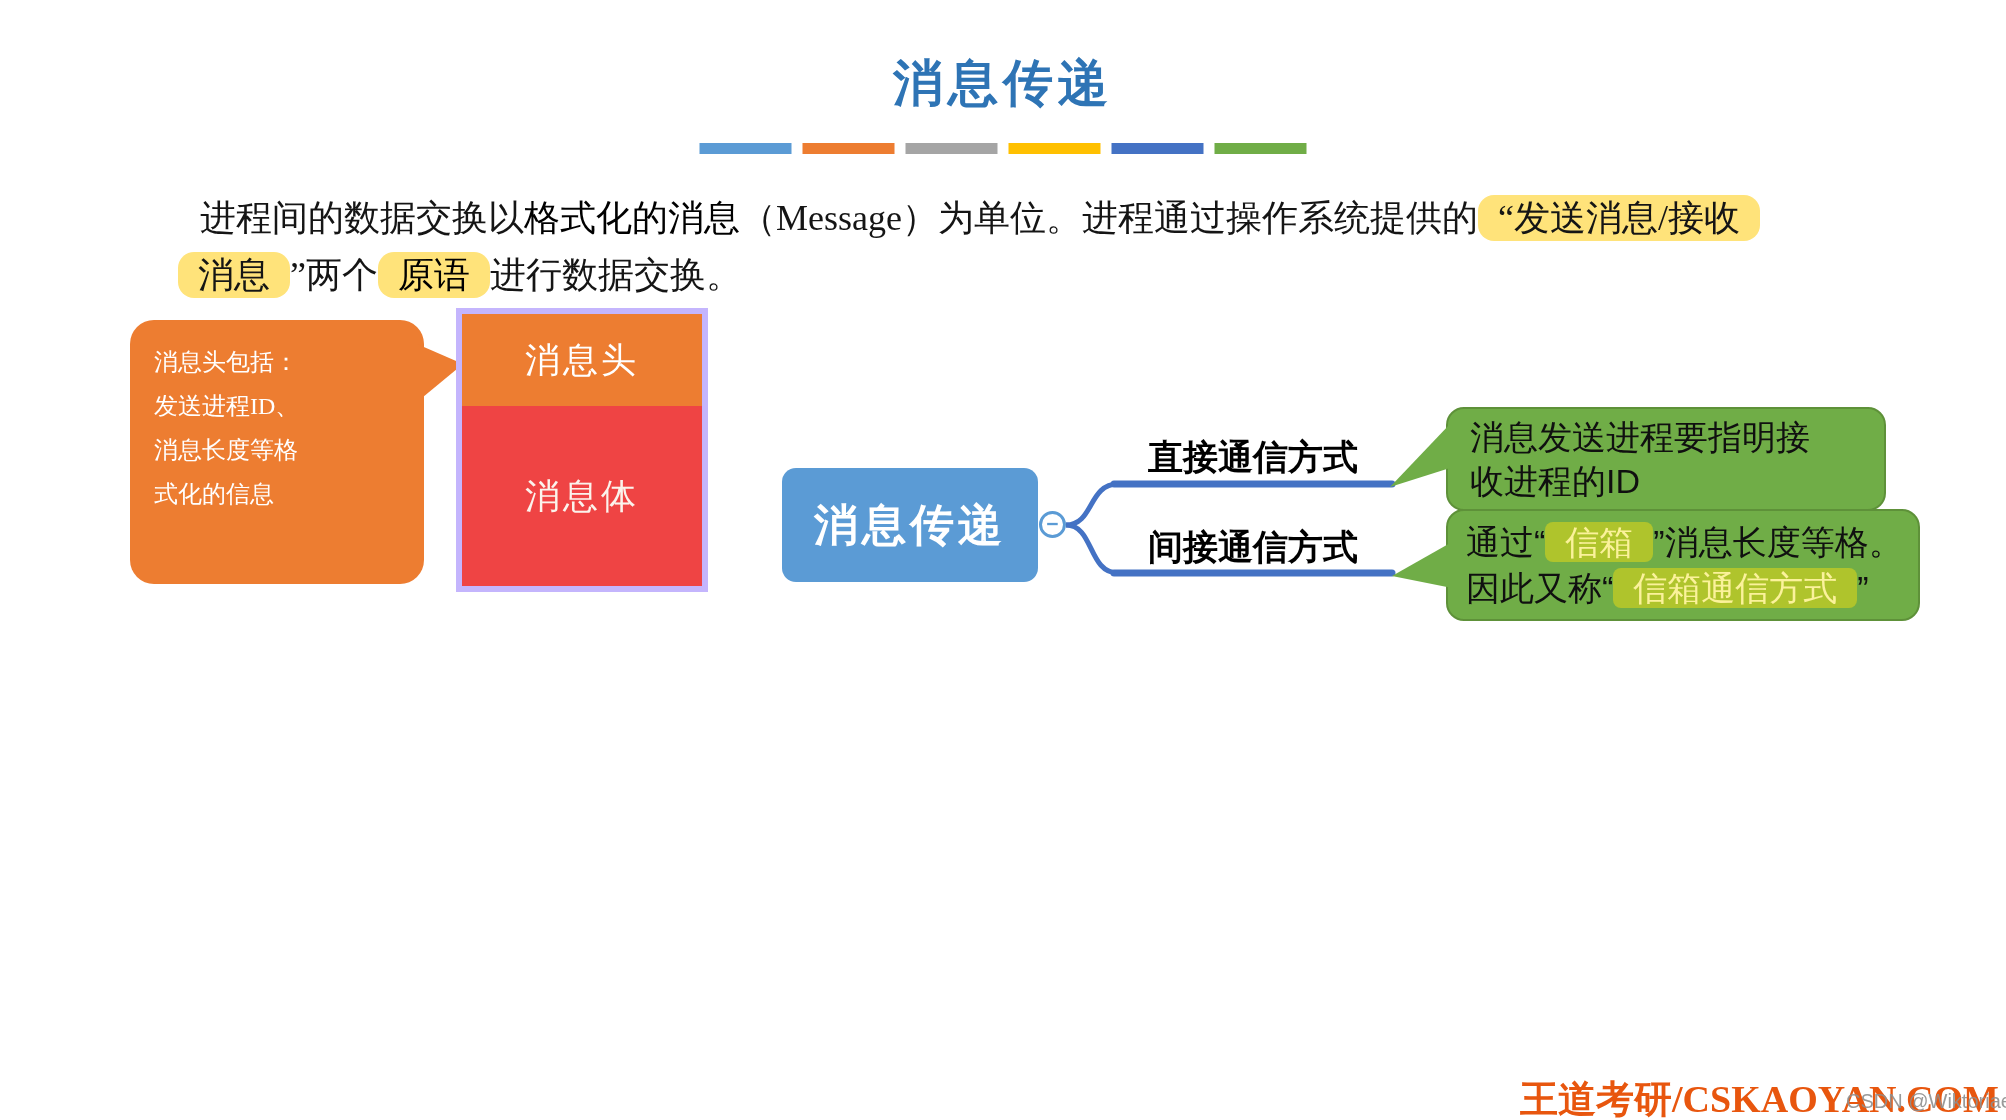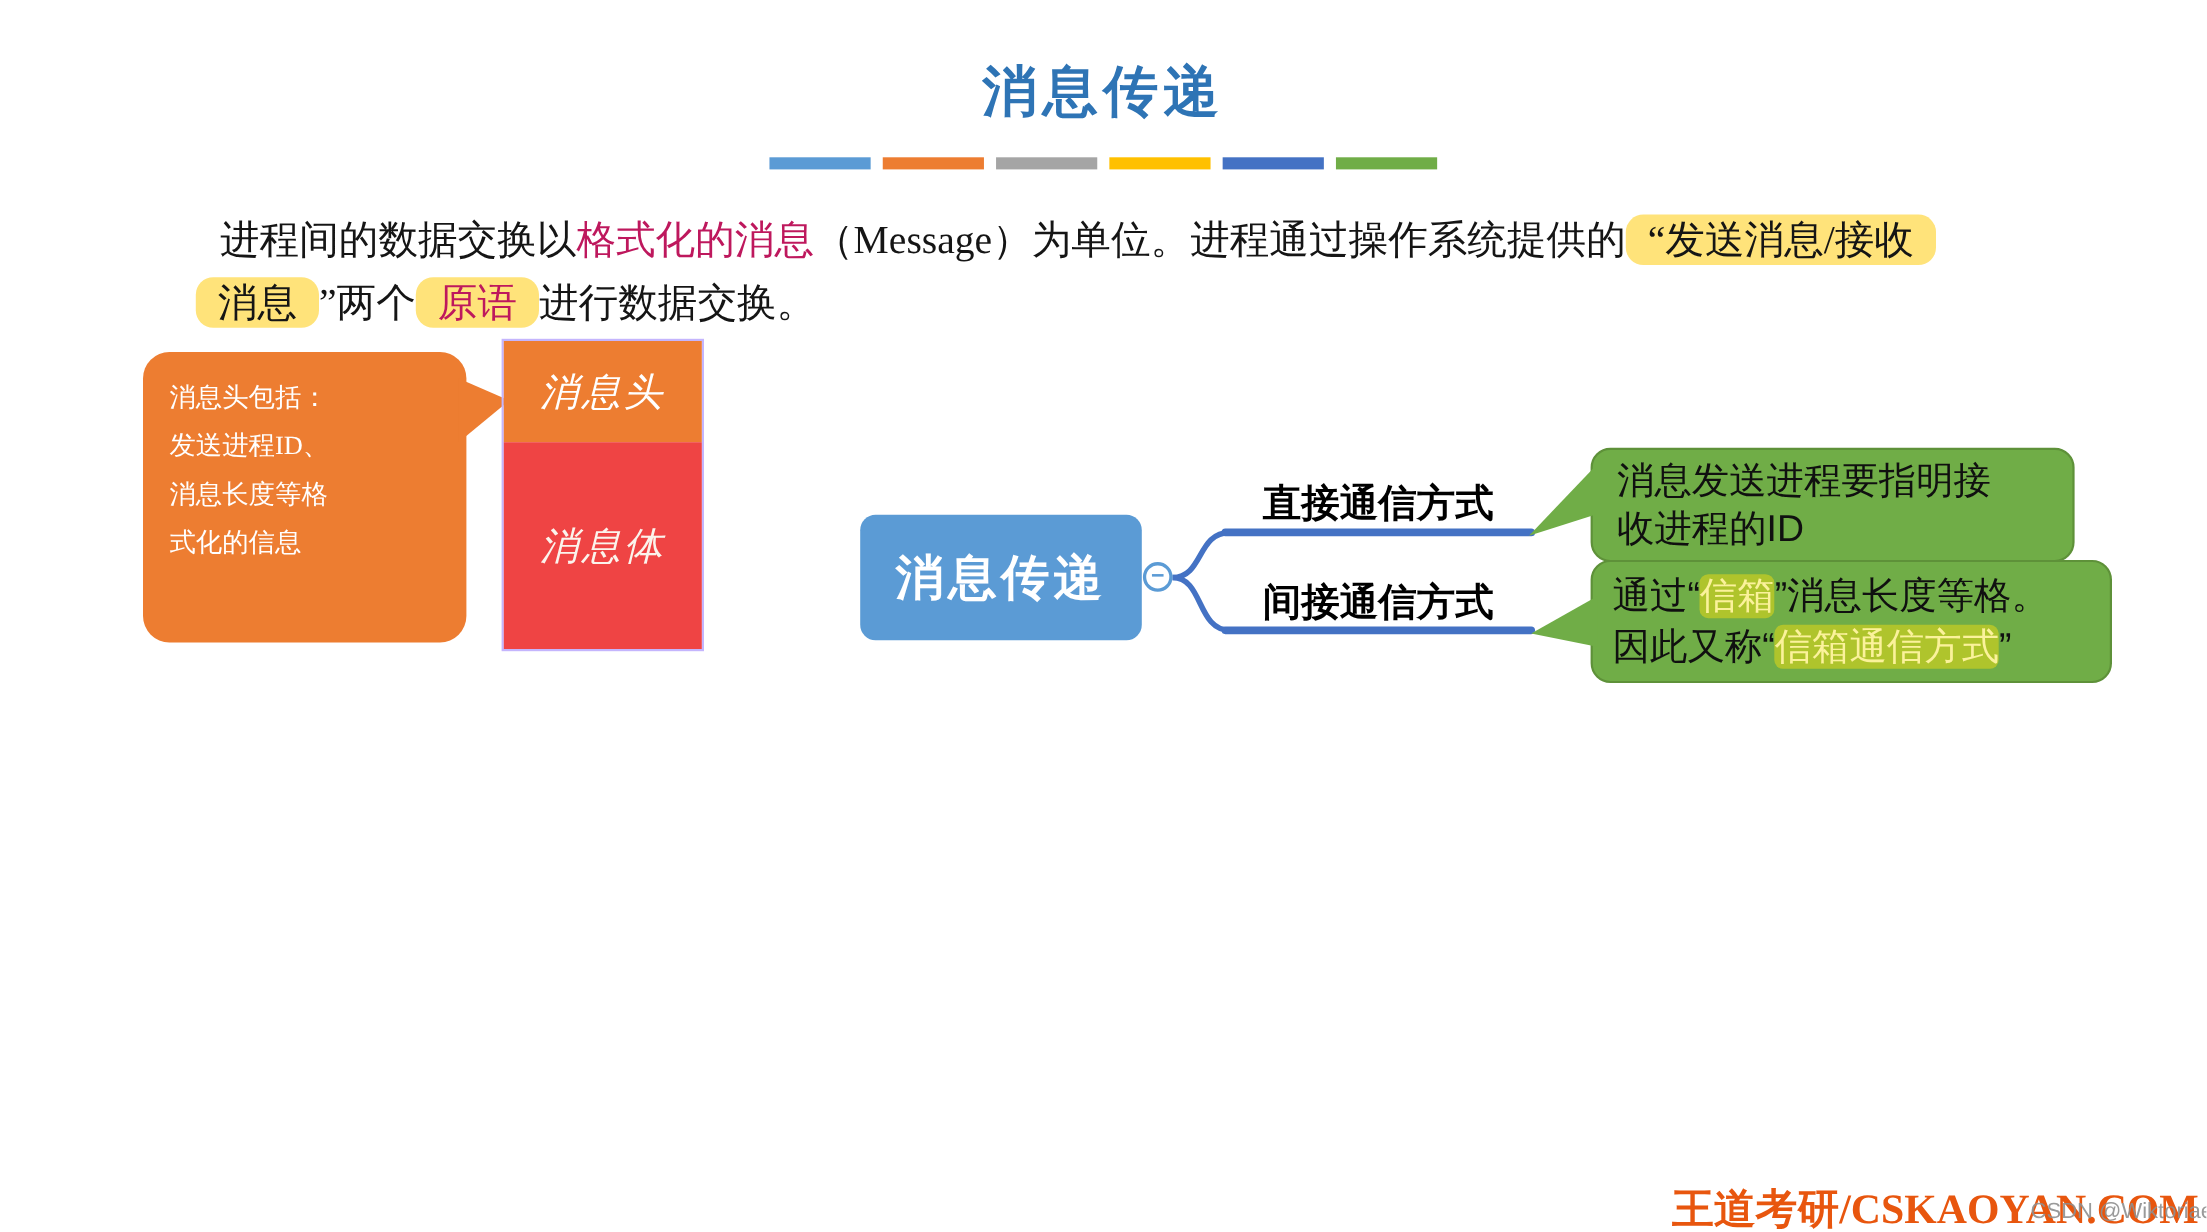--- a/index.html
+++ b/index.html
@@ -12,33 +12,33 @@
            color:#2E74B5; letter-spacing:5px; }
 
   .bars { position:absolute; top:143px; left:50%; transform:translateX(-50%); display:flex; gap:11px; }
   .bar  { width:92px; height:11px; display:inline-block; }
 
   .paragraph { position:absolute; left:178px; top:190px; font-family:"Liberation Serif", serif;
                font-size:36px; color:#151515; }
   .para-line { white-space:nowrap; line-height:57px; height:57px; }
   .para-line.indent { padding-left:22px; }
   .hl  { background:#FFE37A; border-radius:16px; padding:3px 20px; }
-  .red { color:#be185d; }
+  .red { color:#000000; }
 
   .callout-orange { position:absolute; left:130px; top:320px; width:294px; height:264px;
                     background:#ED7D31; border-radius:24px; color:#ffffff;
                     font-family:"Liberation Serif", serif; font-size:24px; line-height:44px;
                     padding:20px 0 0 24px; }
   .orange-tail { position:absolute; left:417px; top:344px; width:0; height:0;
                  border-top:20px solid transparent; border-bottom:38px solid transparent;
                  border-left:46px solid #ED7D31; }
 
-  .msgbox { position:absolute; left:456px; top:308px; width:184px; height:284px;
-            border:2px solid #c4b5fd; display:flex; flex-direction:column;
-            font-family:"Liberation Serif", serif;font-style:italic; }
+  .msgbox { position:absolute; left:456px; top:308px; width:252px; height:284px;
+            border:6px solid #c4b5fd; display:flex; flex-direction:column;
+            font-family:"Liberation Serif", serif; }
   .msg-header { height:92px; background:#ED7D31; color:#ffffff; display:flex; align-items:center;
                 justify-content:center; font-size:35px; letter-spacing:3px; }
   .msg-body   { flex:1; background:#ef4444; color:#FBF3EC; display:flex; align-items:center;
                 justify-content:center; font-size:35px; letter-spacing:3px; }
 
   .root-node { position:absolute; left:782px; top:468px; width:256px; height:114px;
                background:#5B9BD5; border-radius:14px; color:#ffffff; font-weight:bold;
                font-size:44px; display:flex; align-items:center; justify-content:center;
                letter-spacing:4px; }
   .collapse-circle { position:absolute; left:1039px; top:511px; width:27px; height:27px;
@@ -48,21 +48,21 @@
 
   .branch { position:absolute; width:278px; text-align:center; font-weight:bold; font-size:35px;
             color:#000; white-space:nowrap; }
   .branch1 { left:1114px; top:434px; }
   .branch2 { left:1114px; top:524px; }
 
   .callout-green { position:absolute; background:#70AD47; border:2px solid #5E9139;
                    border-radius:18px; color:#101010; font-size:34px; white-space:nowrap; }
   .callout-g1 { left:1446px; top:381px; width:440px; height:104px; line-height:44px; padding:6px 0 0 22px;margin-top:26px; }
   .callout-g2 { left:1446px; top:509px; width:474px; height:112px; line-height:46px; padding:8px 0 0 18px; }
-  .ghl { background:#AFC42C; color:#FBF29B; border-radius:8px; padding:1px 0; }
+  .ghl { background:#AFC42C; color:#FBF29B; border-radius:8px; padding:1px 20px; }
 
   .overlay { position:absolute; left:0; top:0; pointer-events:none; z-index:2; }
 
   .brand { position:absolute; left:1520px; top:1074px; font-family:"Liberation Serif", serif;
            font-weight:bold; font-size:38px; color:#E8560E; white-space:nowrap; }
   .watermark { position:absolute; left:1846px; top:1090px; font-size:20px; color:#8f8f8f;
                opacity:.9; white-space:nowrap; z-index:5; }
 </style>
 </head>
 <body>

